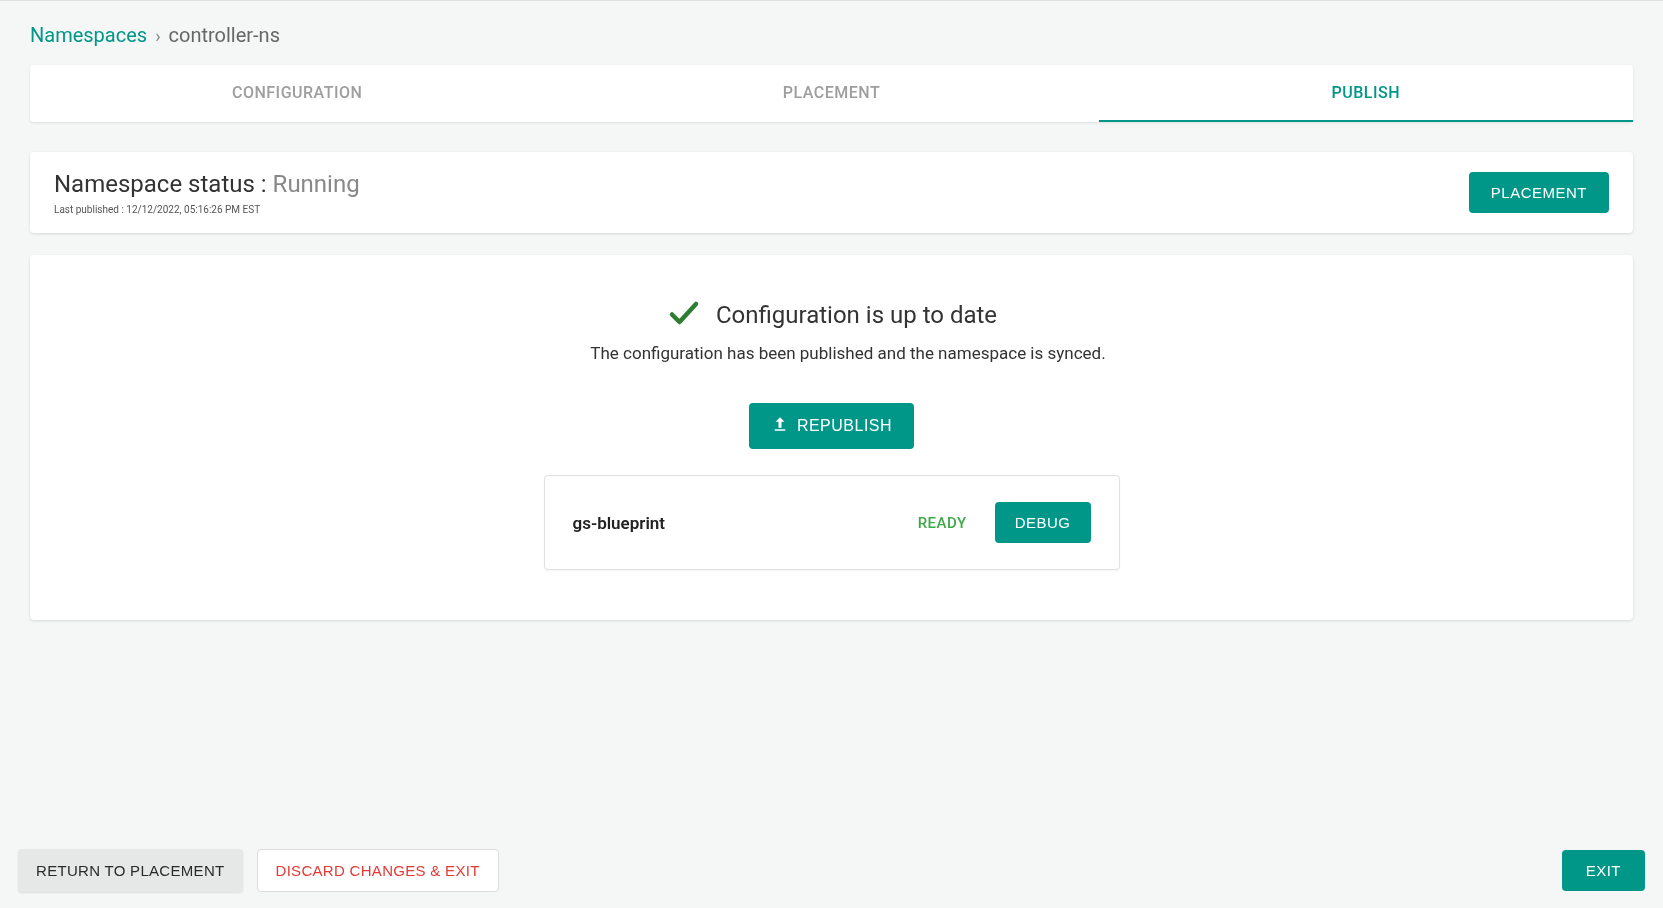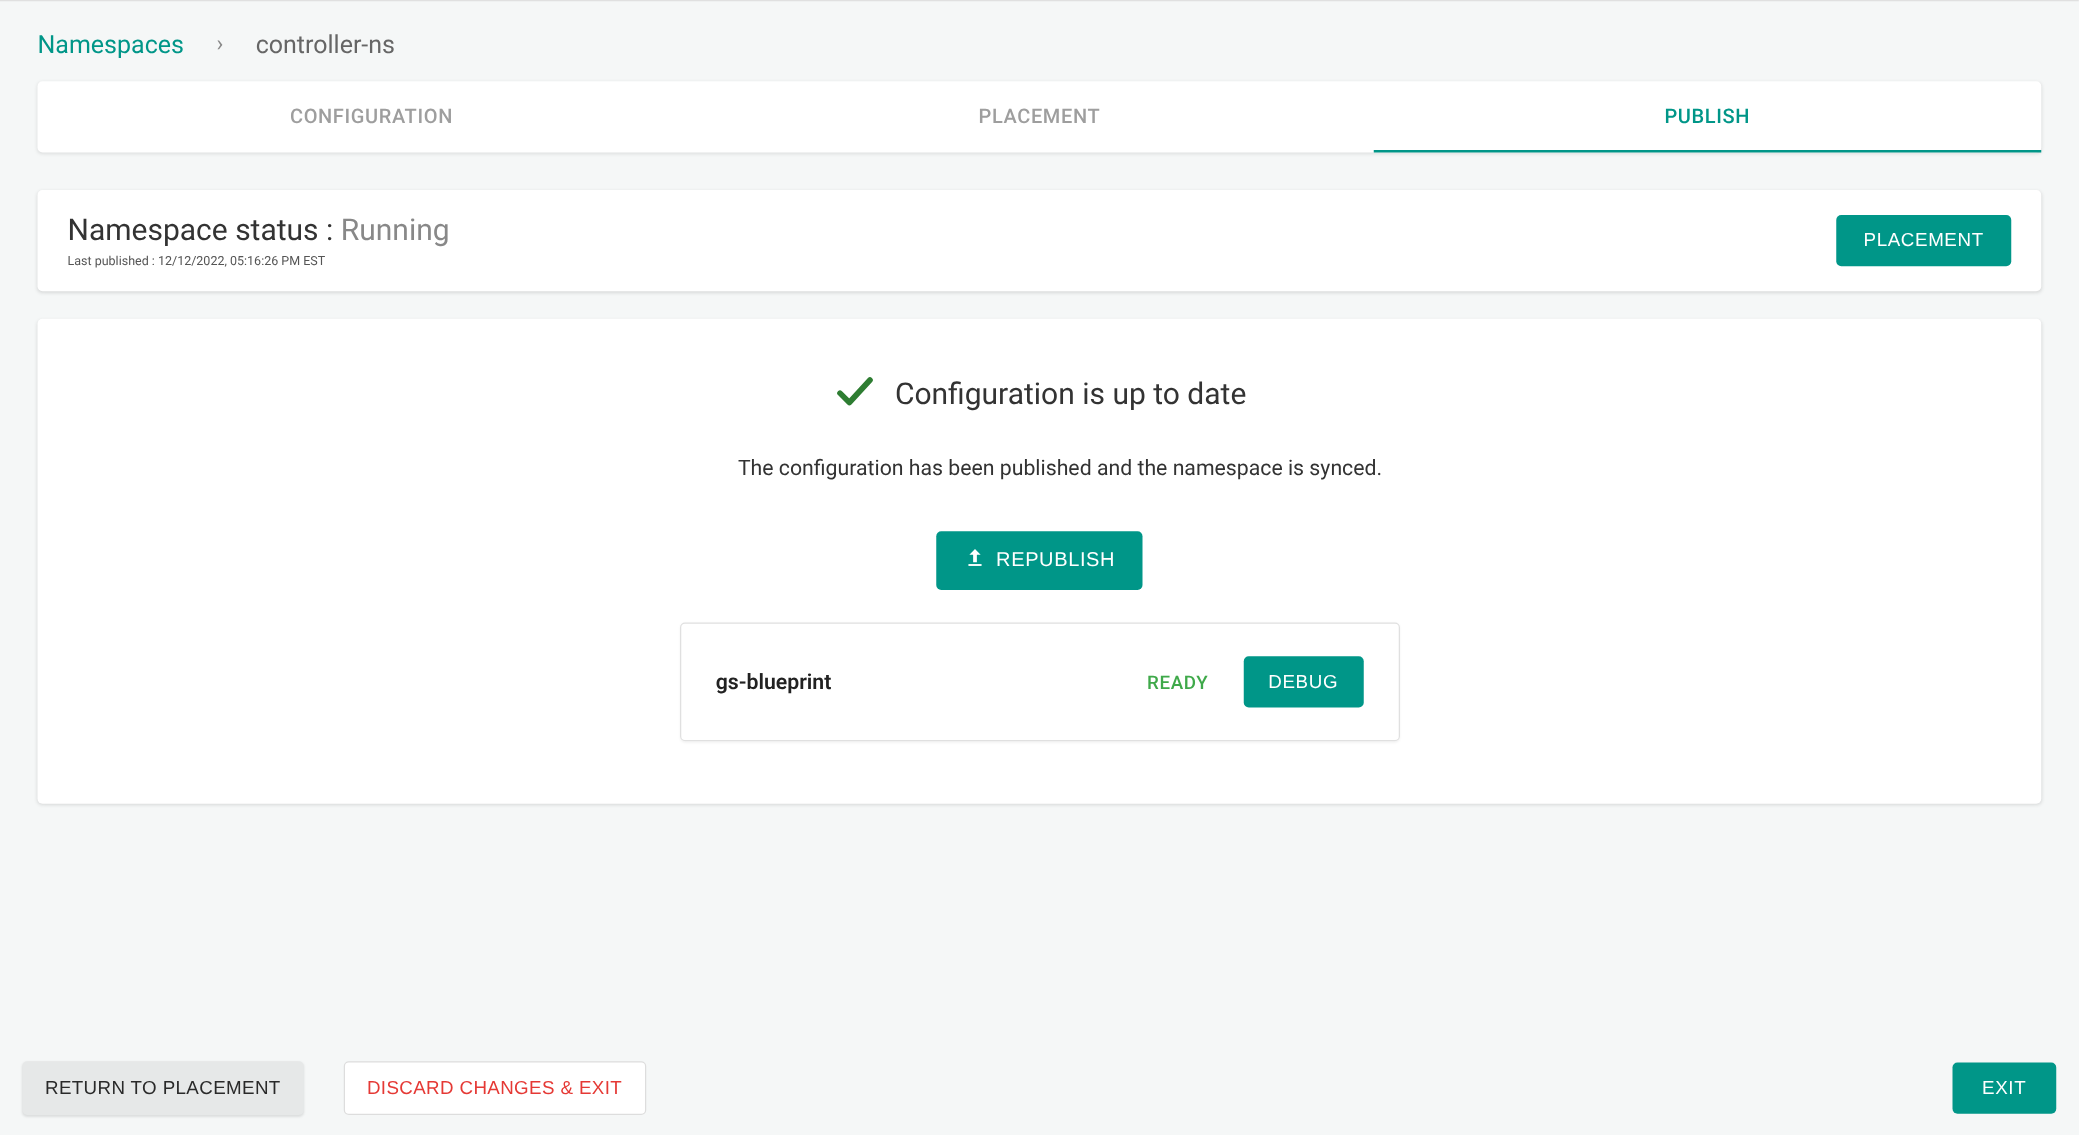--- a/index.html
+++ b/index.html
@@ -13,21 +13,21 @@
       width: 1663px;
       height: 908px;
       position: relative;
       border-top: 1px solid #e0e0e0;
     }
     .breadcrumb {
       padding: 22px 30px 18px 30px;
       font-size: 20px;
       display: flex;
       align-items: center;
-      gap: 26px;
+      gap: 8px;
     }
     .breadcrumb-link {
       color: #009688;
       font-weight: 400;
     }
     .breadcrumb-sep {
       color: #888;
       font-size: 18px;
     }
     .breadcrumb-current {
@@ -100,21 +100,21 @@
       padding: 40px 24px 50px 24px;
       box-shadow: 0 1px 3px rgba(0,0,0,0.12);
       display: flex;
       flex-direction: column;
       align-items: center;
     }
     .config-heading-row {
       display: flex;
       align-items: center;
       gap: 14px;
-      margin-bottom: 30px;
+      margin-bottom: 8px;
     }
     .check-svg {
       width: 36px;
       height: 36px;
     }
     .config-heading {
       font-size: 24px;
       color: #333;
       font-weight: 400;
     }
@@ -181,21 +181,21 @@
       bottom: 0;
       left: 0;
       right: 0;
       padding: 16px 18px;
       display: flex;
       align-items: center;
       justify-content: space-between;
     }
     .footer-left {
       display: flex;
-      gap: 32px;
+      gap: 14px;
     }
     .return-btn {
       background: #e6e8e8;
       color: #2a2a2a;
       border: none;
       padding: 12px 18px;
       font-size: 15px;
       font-weight: 500;
       letter-spacing: 0.3px;
       border-radius: 4px;

